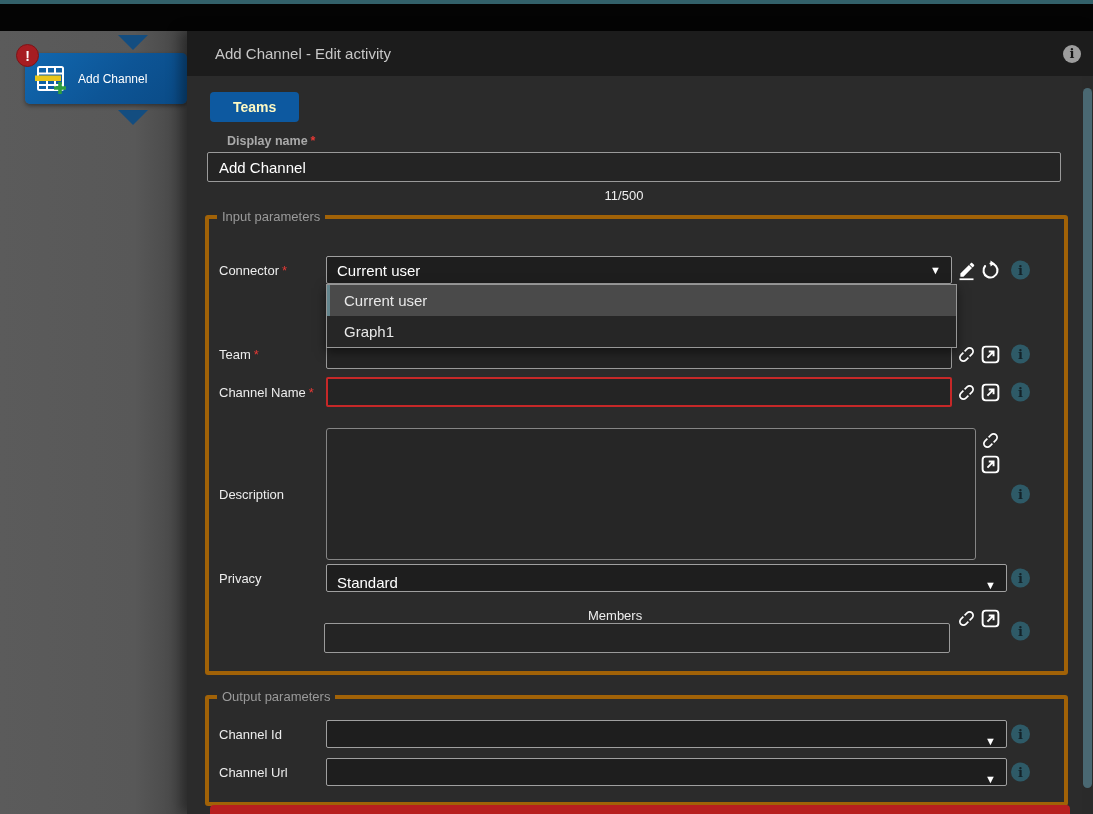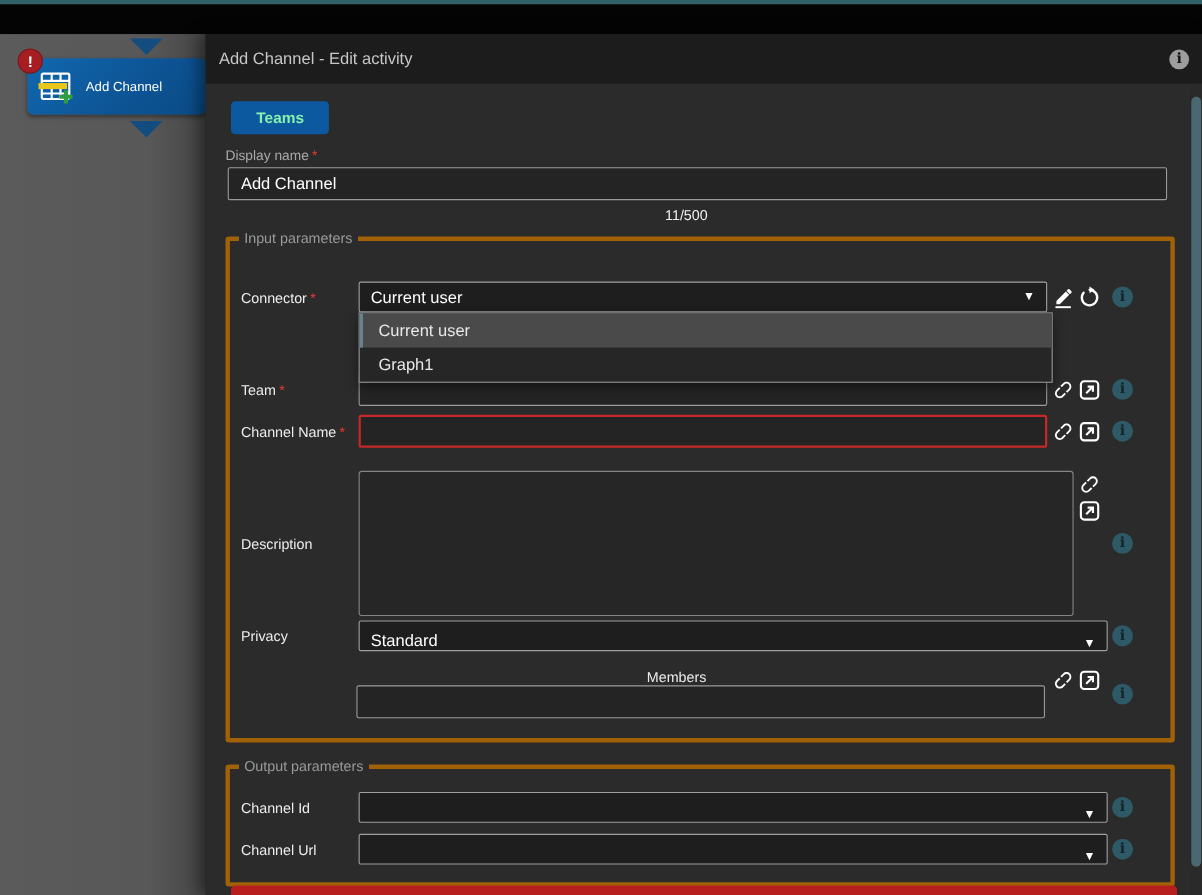--- a/index.html
+++ b/index.html
@@ -22,31 +22,31 @@
   .node-label{color:#fff;font-size:12px;margin-left:10px;white-space:nowrap;}
   .err-badge{position:absolute;left:16px;top:13px;width:23px;height:23px;
     border-radius:50%;background:#a61d22;border:1px solid #7c1417;
     color:#fff;font-weight:bold;font-size:14px;display:flex;align-items:center;
     justify-content:center;box-sizing:border-box;z-index:3;}
 
   
   .panel{position:absolute;left:187px;top:31px;width:906px;height:783px;
     background:#2b2b2b;box-shadow:-7px 0 12px rgba(0,0,0,.38);}
   .panel-header{height:45px;background:#1c1c1c;display:flex;align-items:center;
-    justify-content:space-between;padding:0 12px 0 12px;box-sizing:border-box;}
+    justify-content:space-between;padding:0 12px 0 28px;box-sizing:border-box;}
   .panel-title{color:#c7c7c7;font-size:15px;}
   .hdr-info{width:18px;height:18px;border-radius:50%;background:#9d9d9d;
     color:#151515;font-family:"DejaVu Serif",serif;font-weight:bold;
     font-size:13px;display:flex;align-items:center;justify-content:center;}
   .panel-body{position:relative;height:738px;}
 
   .tab-btn{display:inline-block;margin:16px 0 0 23px;background:#0d59a0;
-    color:#86efac;font-size:14px;font-weight:bold;border:none;border-radius:4px;
+    color:#fef9c3;font-size:14px;font-weight:bold;border:none;border-radius:4px;
     padding:7px 23px;cursor:pointer;}
-  .field-label-sm{margin:12px 0 4px 18px;font-size:12.5px;color:#a9a9a9;}
+  .field-label-sm{margin:12px 0 4px 40px;font-size:12.5px;color:#a9a9a9;font-weight:bold;}
   .req{color:#e53935;margin-left:3px;}
   .display-input{display:block;margin-left:20px;width:854px;height:30px;
     box-sizing:border-box;background:#242424;border:1px solid #9a9a9a;
     border-radius:2px;color:#fff;font-size:15px;padding:0 11px;
     font-family:inherit;}
   .counter{margin-top:6px;padding-right:32px;text-align:center;color:#f0f0f0;
     font-size:13px;}
 
   fieldset{margin:6px 25px 0 18px;border:4px solid #a16207;border-radius:3px;
     padding:0 0 18px 0;}

